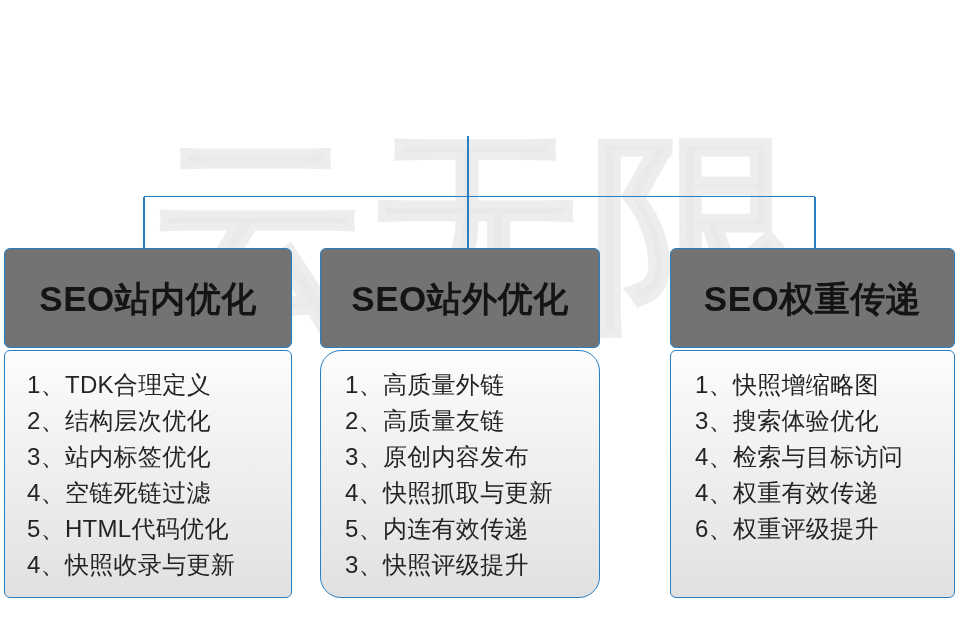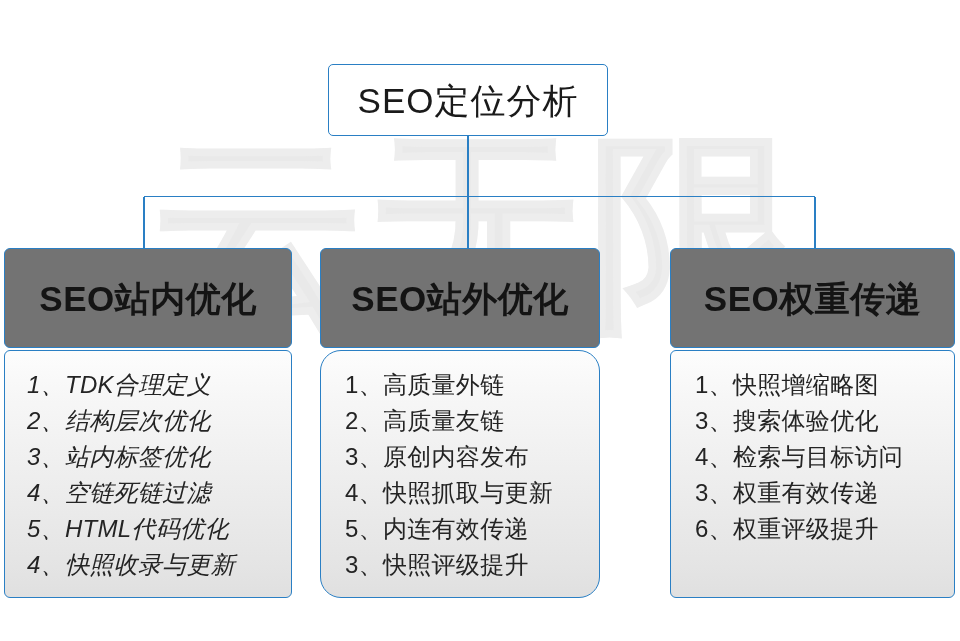--- a/index.html
+++ b/index.html
@@ -123,21 +123,21 @@
                 #fdfdfd   0%,
                 #f7f7f7  18%,
                 #ededed  55%,
                 #e4e4e4  88%,
                 #e0e0e0 100%);
     padding: 16px 0 14px 0;
     display: flex;
     flex-direction: column;
     align-items: flex-start;
   }
-  .col-1 .col-body { padding-left: 22px; font-style: italic; }
+  .col-1 .col-body { padding-left: 22px; }
   .col-2 .col-body { padding-left: 24px; border-radius: 21px; }
   .col-3 .col-body { padding-left: 24px; }
 
   .li {
     font-size: 24px;
     line-height: 36px;
     color: #242424;
     white-space: nowrap;
     letter-spacing: 0.3px;
   }
@@ -159,23 +159,20 @@
       <line x1="144" y1="196.5" x2="815" y2="196.5"></line>
 
       <line x1="144" y1="196.5" x2="144" y2="248"></line>
 
       <line x1="468" y1="196.5" x2="468" y2="248"></line>
 
       <line x1="815" y1="196.5" x2="815" y2="248"></line>
     </g>
   </svg>
 
-  <div class="root-box">
-    <span class="root-title">SEO定位分析</span>
-  </div>
 
   <div class="column col-1">
     <div class="col-head">
       <span class="col-head-title">SEO站内优化</span>
     </div>
     <div class="col-body">
       <div class="li">1、TDK合理定义</div>
       <div class="li">2、结构层次优化</div>
       <div class="li">3、站内标签优化</div>
       <div class="li">4、空链死链过滤</div>
@@ -199,18 +196,18 @@
   </div>
 
   <div class="column col-3">
     <div class="col-head">
       <span class="col-head-title">SEO权重传递</span>
     </div>
     <div class="col-body">
       <div class="li">1、快照增缩略图</div>
       <div class="li">3、搜索体验优化</div>
       <div class="li">4、检索与目标访问</div>
-      <div class="li">3、权重有效传递</div>
+      <div class="li">4、权重有效传递</div>
       <div class="li">6、权重评级提升</div>
     </div>
   </div>
 
 </div>
 
 </body></html>

